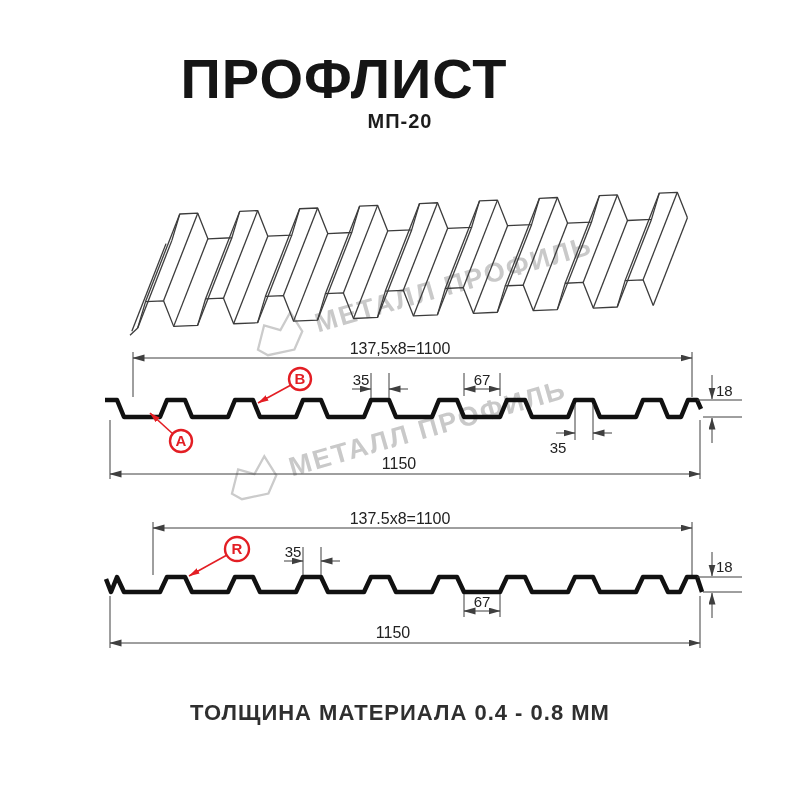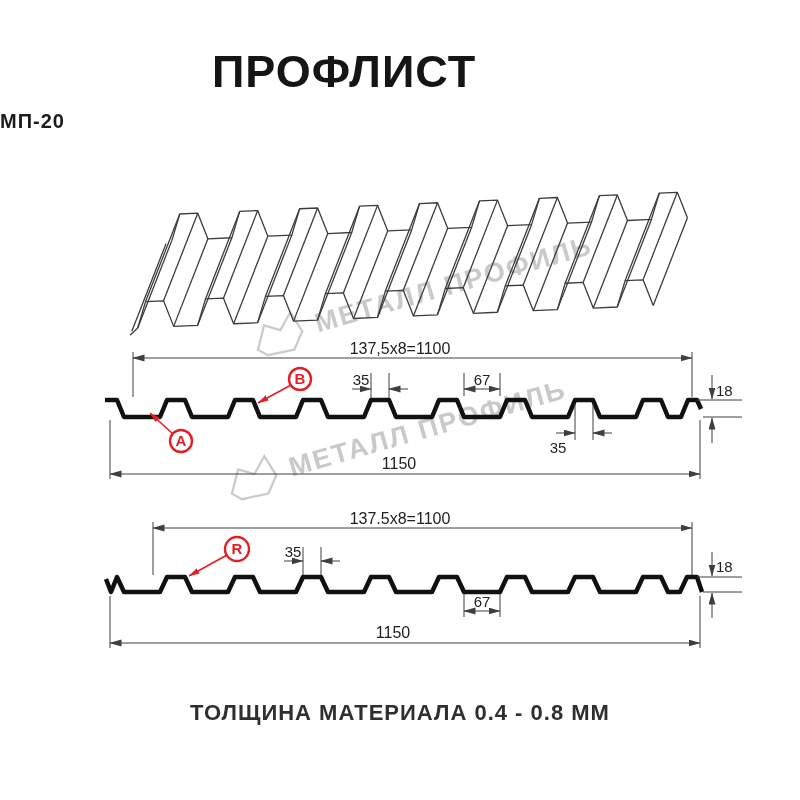--- a/index.html
+++ b/index.html
@@ -1,20 +1,20 @@
 <!DOCTYPE html>
 <html><head>
 <meta charset="utf-8">
 <style>
   html,body{margin:0;padding:0;background:#ffffff;}
   #page{position:relative;width:800px;height:800px;background:#fff;overflow:hidden;
         font-family:"Liberation Sans", sans-serif;}
   .title{position:absolute;top:46px;left:0;width:688px;text-align:center;
-         font-size:45px;font-weight:800;letter-spacing:1px;color:#151515;}
-  .subtitle{position:absolute;top:110px;left:0;width:800px;text-align:left;
+         font-size:56px;font-weight:800;letter-spacing:1px;color:#151515;}
+  .subtitle{position:absolute;top:110px;left:0;width:800px;text-align:center;
             font-size:20px;font-weight:700;letter-spacing:1px;color:#1c1c1c;}
   .footer{position:absolute;top:700px;left:0;width:800px;text-align:center;
           font-size:22px;font-weight:600;letter-spacing:1px;color:#2f2f2f;}
   .wm{position:absolute;display:flex;align-items:center;gap:12px;color:#c9c9c9;
       font-weight:bold;font-size:27px;letter-spacing:2px;white-space:nowrap;
       transform:rotate(-16deg);transform-origin:left center;z-index:1;}
   svg.layer{position:absolute;left:0;z-index:2;}
   .dimline{stroke:#3f3f3f;stroke-width:1;}
   .dimtext{font-size:15px;fill:#222;}
   .dimtext.big{font-size:16px;}

